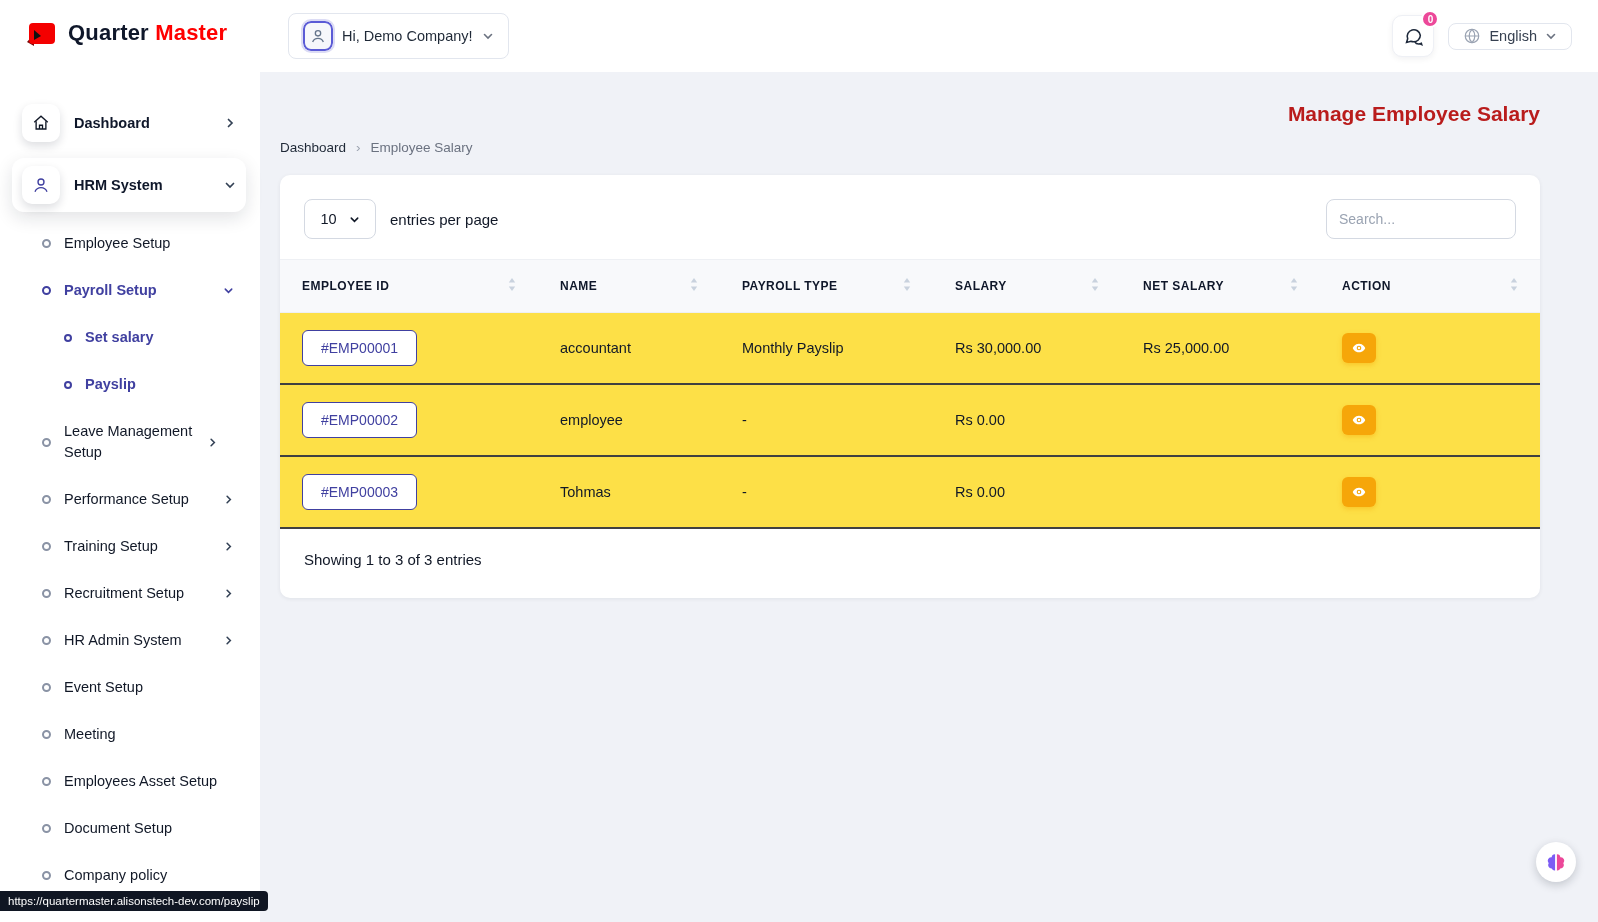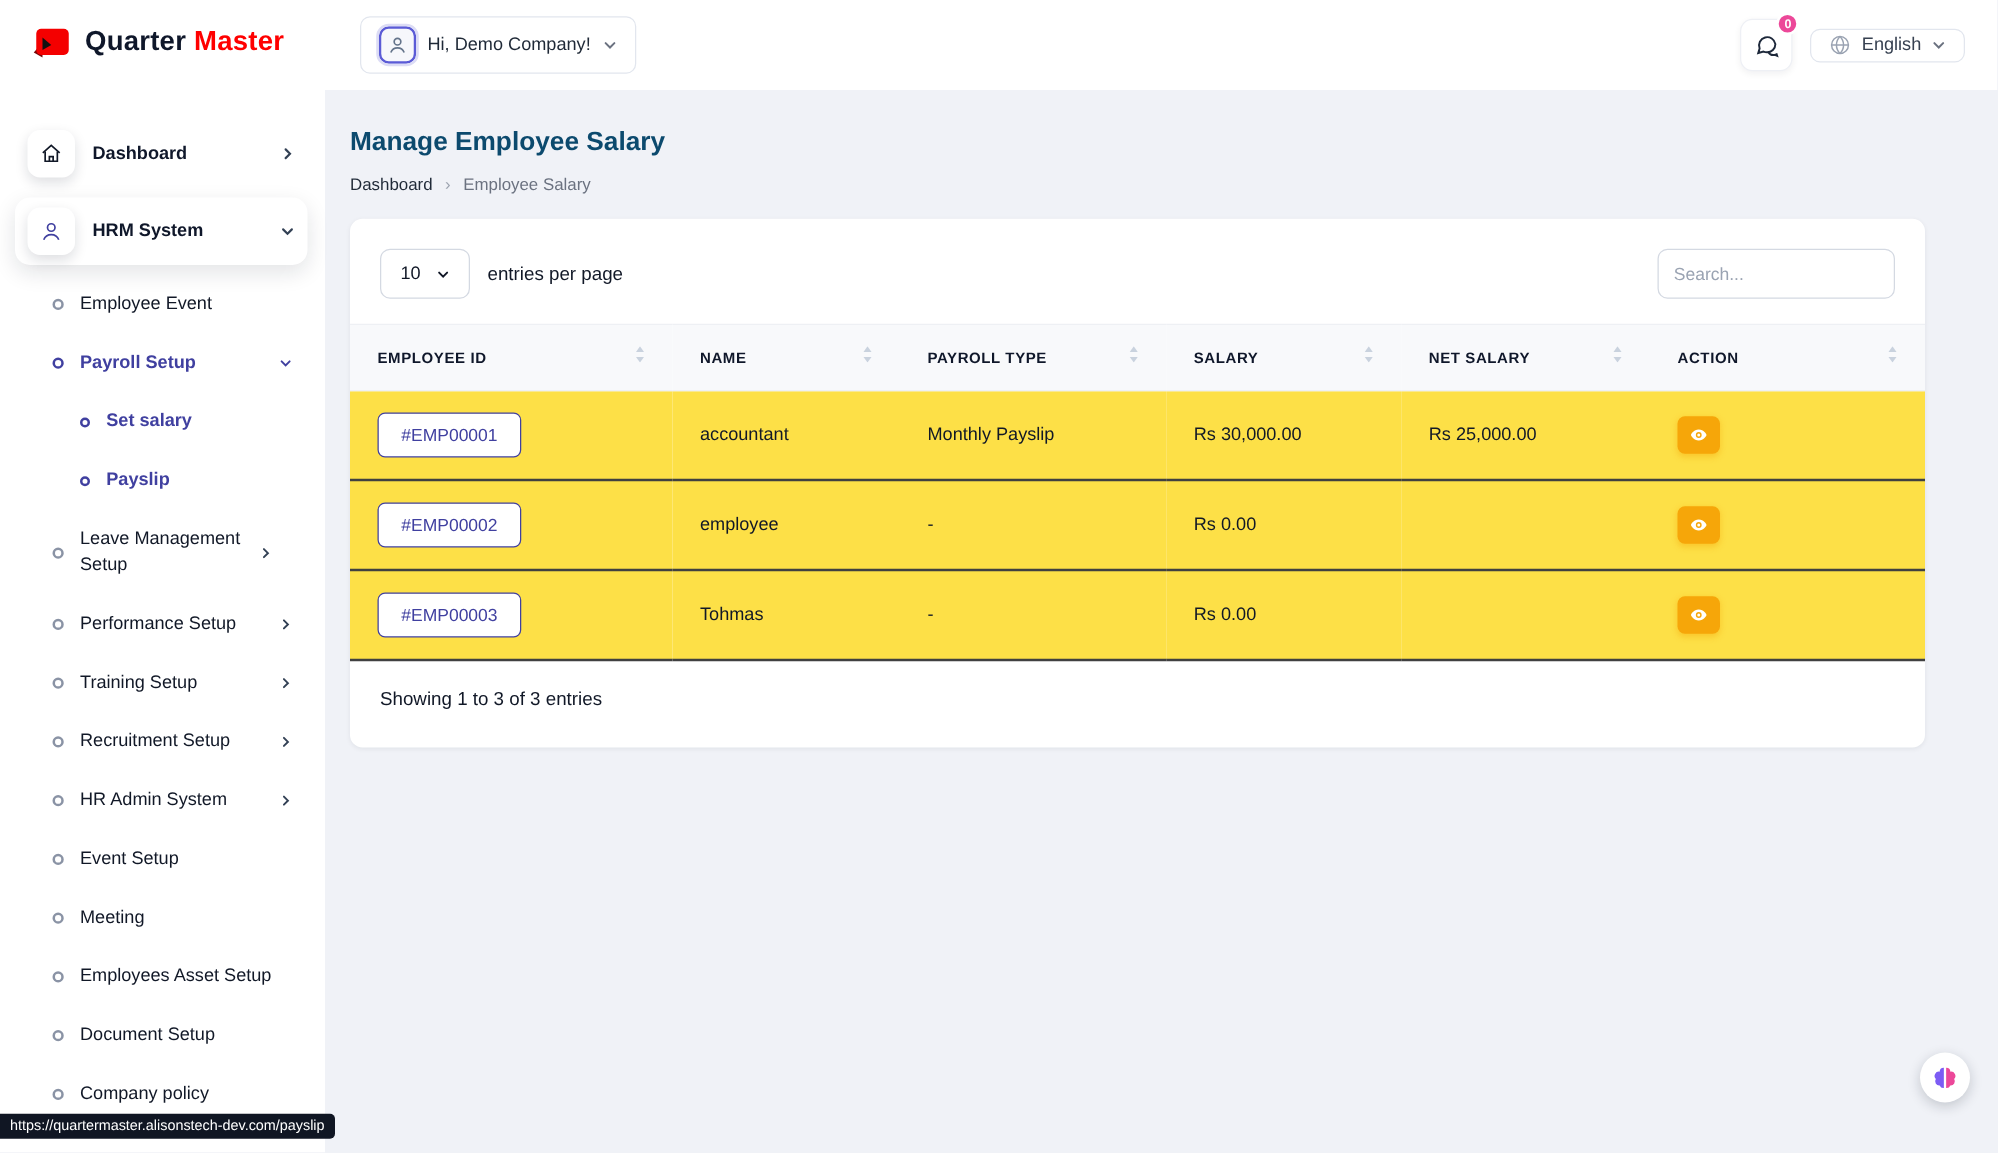--- a/index.html
+++ b/index.html
@@ -85,21 +85,21 @@
     width:9px; height:9px; border-radius:50%; border:2px solid #8a93a5; flex:0 0 auto;
   }
   .nav-sub.active .ring{ border-color:var(--accent-indigo); }
   .nav-sub2 .ring{ width:8px; height:8px; }
 
   
   .main{
     position:absolute; left:260px; top:72px; right:0; bottom:0;
     padding:30px 58px 0 20px;
   }
-  .page-title{ font-size:21px; font-weight:700; color:#0c4a6e; }
+  .page-title{ font-size:21px; font-weight:700; color:#b91c1c;text-align:right; }
   .breadcrumb{ margin-top:14px; font-size:13.5px; display:flex; align-items:center; gap:10px; }
   .breadcrumb .bc-link{ color:#1f2937; cursor:pointer; text-decoration:none; }
   .breadcrumb .bc-sep{ color:#9ca3af; }
   .breadcrumb .bc-current{ color:#6b7280; }
 
   .card{
     margin-top:20px; background:#fff; border-radius:10px;
     box-shadow:0 1px 4px rgba(15,23,42,.07);
   }
   .card-top{ display:flex; align-items:center; padding:24px 24px 20px; }
@@ -238,21 +238,21 @@
     <span class="nav-label">HRM System</span>
     <span class="chev">
       <svg width="12" height="12" viewBox="0 0 12 12">
           <path d="M2.5 4.5 L6 8 L9.5 4.5" stroke="#334155" stroke-width="1.7" fill="none" stroke-linecap="round"></path>
         </svg>
     </span>
   </div>
 
   <div class="nav-sub">
     <span class="ring"></span>
-    <span class="nav-sub-label">Employee Event</span>
+    <span class="nav-sub-label">Employee Setup</span>
   </div>
 
   <div class="nav-sub active">
     <span class="ring"></span>
     <span class="nav-sub-label">Payroll Setup</span>
     <span class="chev">
       <svg width="11" height="11" viewBox="0 0 12 12">
           <path d="M2.5 4.5 L6 8 L9.5 4.5" stroke="#4040a0" stroke-width="1.7" fill="none" stroke-linecap="round"></path>
         </svg>
     </span>

